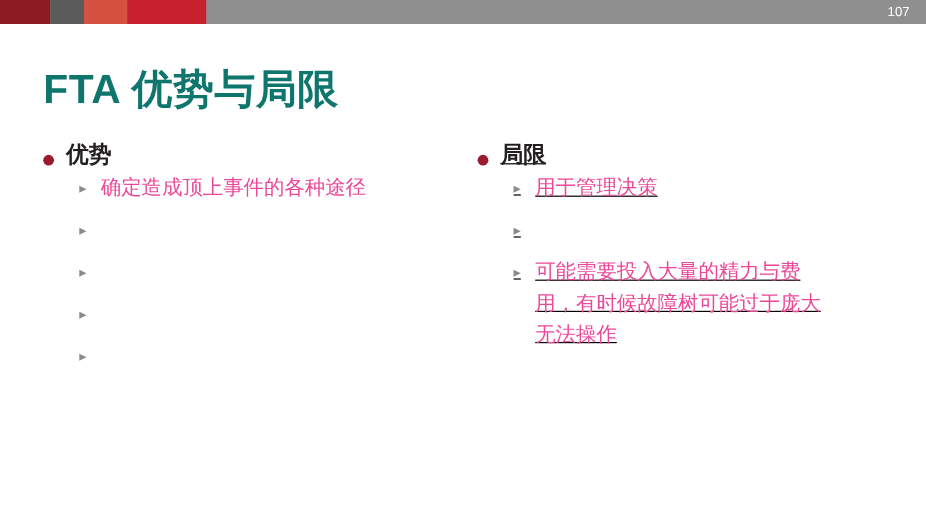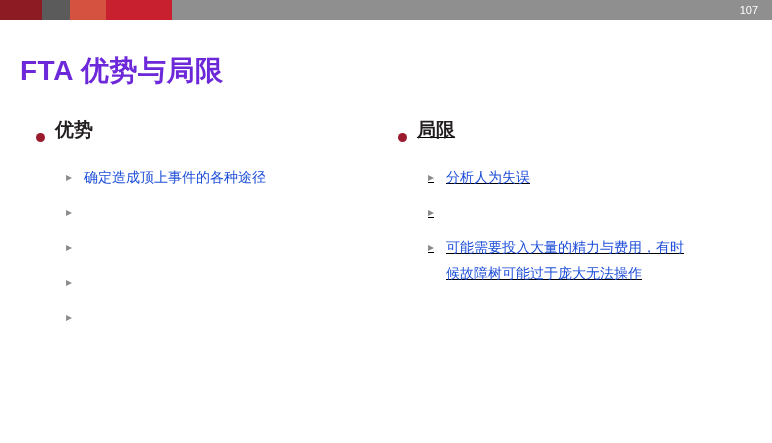--- a/index.html
+++ b/index.html
@@ -43,45 +43,45 @@
     right: 14px;
     top: 3px;
     color: #ffffff;
     font-size: 11px;
     font-family: "Liberation Sans", sans-serif;
     line-height: 14px;
   }
   
   .title {
     position: absolute;
-    left: 20px;
+    left: 36px;
     top: 52px;
-    font-size: 28px;
+    font-size: 34px;
     font-weight: bold;
-    color: #6d28d9;
+    color: #0f766e;
     letter-spacing: 0.5px;
   }
   
   .columns {
     position: absolute;
     top: 118px;
     left: 0;
     width: 772px;
     display: flex;
   }
   .col {
     width: 350px;
   }
   .col-left { margin-left: 36px; }
   .col-right { margin-left: 12px; text-decoration: underline; }
 
   .lvl1 {
     display: flex;
-    align-items: flex-end;
-    margin-bottom: 22px;
+    align-items: center;
+    margin-bottom: 2px;
   }
   .lvl1 .bullet {
     width: 9px;
     height: 9px;
     border-radius: 50%;
     background: #9b1b2e;
     margin-top: 7px;
     margin-right: 10px;
     flex: none;
   }
@@ -98,22 +98,22 @@
   }
   .lvl2 .arrow {
     color: #8a8a8a;
     font-size: 12px;
     line-height: 26px;
     margin-right: 8px;
     flex: none;
     width: 10px;
   }
   .lvl2 .txt {
-    font-size: 14px;
-    color: #1d4ed8;
+    font-size: 17px;
+    color: #ec4899;
     line-height: 26px;
     max-width: 250px;
   }
 </style>
 </head>
 <body>
 
 <div class="slide">
 
   <div class="topbar">
@@ -154,21 +154,21 @@
     </div>
 
     <div class="col col-right">
       <div class="lvl1">
         <div class="bullet"></div>
         <div class="txt">局限</div>
       </div>
 
       <div class="lvl2">
         <div class="arrow">▸</div>
-        <div class="txt">分析人为失误</div>
+        <div class="txt">用于管理决策</div>
       </div>
       <div class="lvl2">
         <div class="arrow">▸</div>
       </div>
       <div class="lvl2">
         <div class="arrow">▸</div>
         <div class="txt">可能需要投入大量的精力与费用，有时候故障树可能过于庞大无法操作</div>
       </div>
     </div>
 

